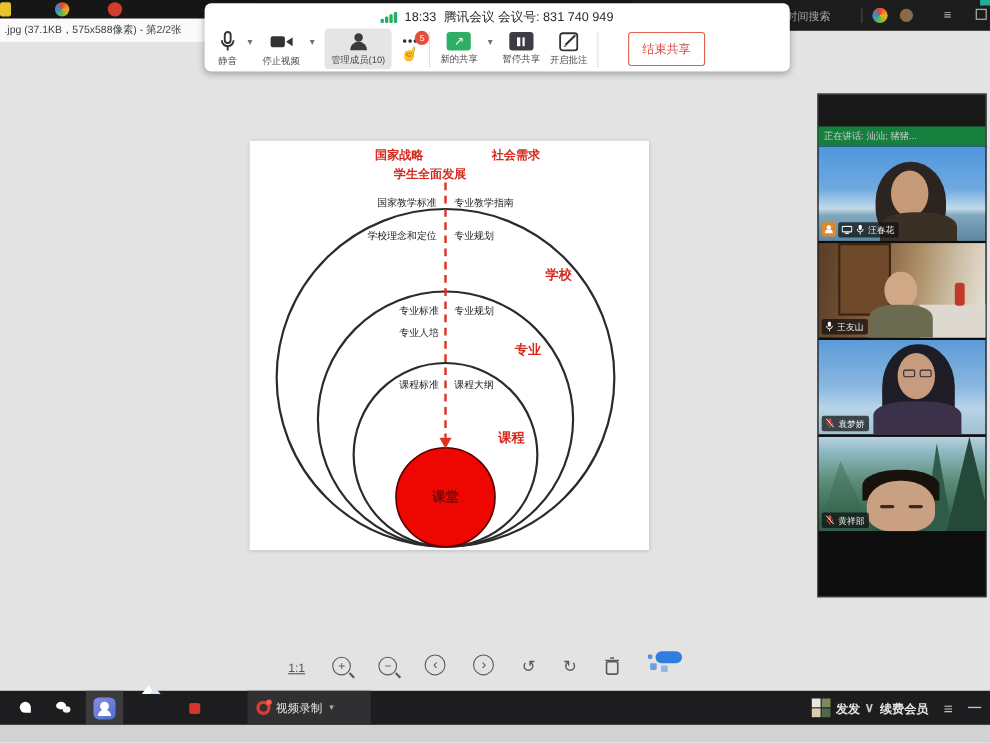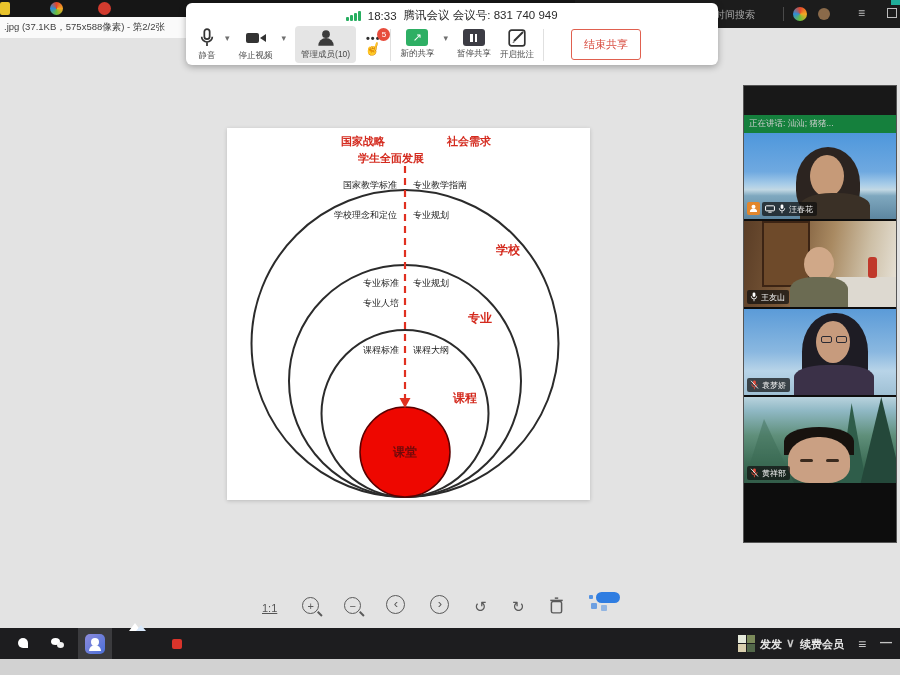--- a/index.html
+++ b/index.html
@@ -364,20 +364,25 @@
 
 <div class="abs taskbar">
   <span class="tb-ico yellow-app" style="left:14px;top:6px;"></span>
   <span class="tb-ico wechat" style="left:48px;top:6px;"></span>
   <span class="tb-ico meet-slot">
       <span class="meet-ico"></span>
     </span>
   <span class="tb-ico mtn" style="left:128px;top:6px;"></span>
   <span class="tb-ico red-mini" style="left:172px;top:11px;"></span>
 
+  <div class="rec-panel">
+    <span class="rec-dot"></span>
+    <span class="rec-lbl">视频录制</span>
+    <span class="rec-caret">▼</span>
+  </div>
 
   <span class="tb-ico tb-grid" style="left:738px;top:7px;">
     <i style="background:#e5e9da;"></i>
       <i style="background:#7b8a5a;"></i>
       <i style="background:#d9cfae;"></i>
       <i style="background:#53684a;"></i>
   </span>
   <span class="tb-ico tb-txt" style="left:760px;top:9px;">发发</span>
   <span class="tb-ico tb-glyph" style="left:786px;top:8px;">∨</span>
   <span class="tb-ico tb-txt" style="left:800px;top:9px;">续费会员</span>

